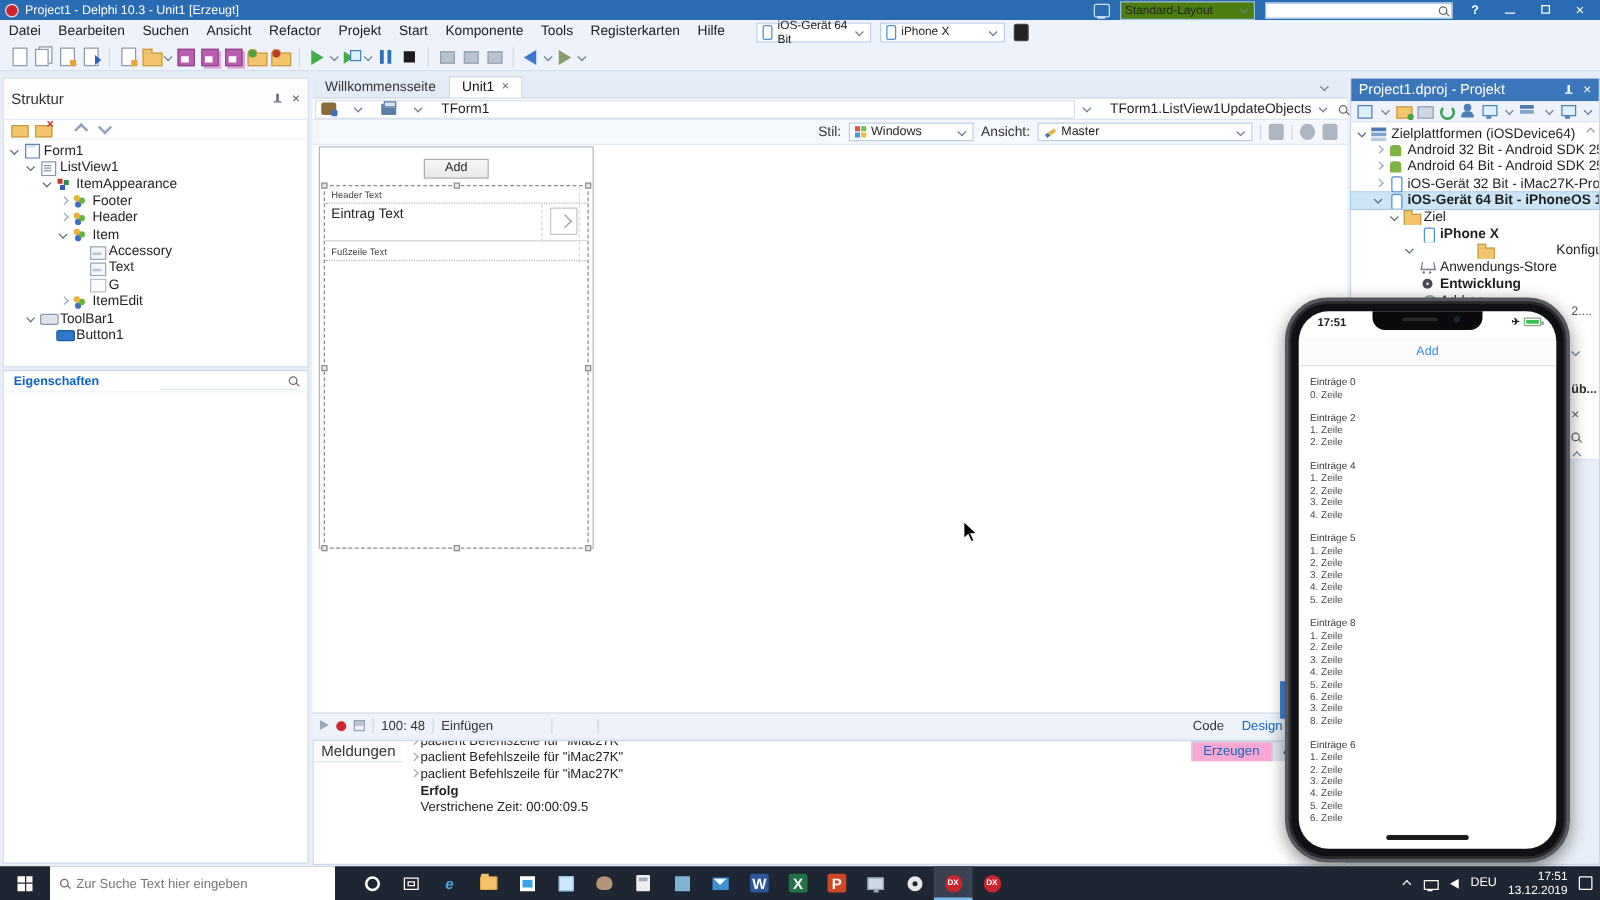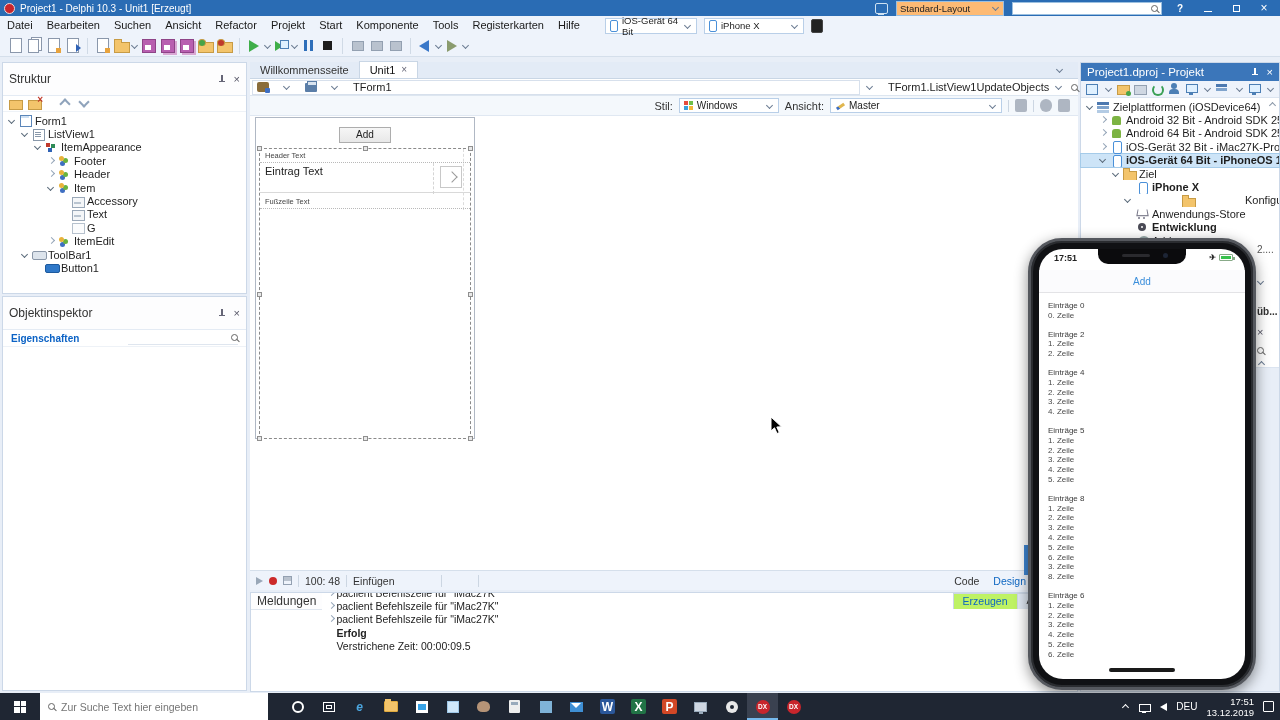--- a/index.html
+++ b/index.html
@@ -4,21 +4,21 @@
 <style>
   *{margin:0;padding:0;box-sizing:border-box;}
   html,body{width:1280px;height:720px;overflow:hidden;}
   body{font-family:"Liberation Sans",sans-serif;font-size:11px;color:#1e1e1e;background:#e8eef7;position:relative;}
   .abs{position:absolute;}
 
   
   .titlebar{left:0;top:0;width:1280px;height:16px;background:#2a6cb4;color:#fff;display:flex;align-items:center;font-size:10px;z-index:30;text-align:center;}
   .app-badge{width:11px;height:11px;border-radius:50%;background:#c8252c;margin:0 5px 0 4px;flex:none;border:1px solid #f0d9d9;}
   .tb-right{margin-left:auto;display:flex;align-items:center;gap:8px;padding-right:6px;}
-  .layout-combo{background:#fdba74;border:1px solid #9cc0e0;color:#222;height:15px;display:flex;align-items:center;font-size:9.5px;padding:0 3px;width:108px;justify-content:space-between;}
+  .layout-combo{background:#4d7c0f;border:1px solid #9cc0e0;color:#222;height:15px;display:flex;align-items:center;font-size:9.5px;padding:0 3px;width:108px;justify-content:space-between;}
   .tb-search{background:#fff;border:1px solid #9cc0e0;height:13px;width:150px;display:flex;align-items:center;justify-content:flex-end;padding:0 3px;}
   .wbtn{color:#fff;width:20px;text-align:center;font-size:10px;}
   .glyph-min{display:inline-block;width:8px;height:1px;background:#fff;}
   .glyph-max{display:inline-block;width:7px;height:7px;border:1px solid #fff;}
   .glyph-close::before{content:"×";font-size:12px;}
   .glyph-help::before{content:"?";font-weight:bold;}
   .desk-icon{width:13px;height:11px;border:1px solid #cfe2f2;border-radius:2px;position:relative;}
   .desk-icon::after{content:"";position:absolute;left:2px;bottom:-2px;width:6px;height:2px;background:#cfe2f2;}
 
   
@@ -145,21 +145,21 @@
   
   .meldungen{left:250px;top:592px;width:828px;height:100px;background:#fff;border:1px solid #ccd8e8;display:flex;flex-direction:row;z-index:5;}
   .meld-head{height:17px;font-size:12px;color:#333;padding:1px 6px;background:#fdfdfe;border-bottom:1px solid #dfe6ef;}
   .meld-list{flex:1;overflow:hidden;padding-left:4px;}
   .msg-row{display:flex;align-items:center;height:13.4px;font-size:10.5px;color:#222;white-space:nowrap;}
   .msg-row .mchev{width:10px;height:10px;position:relative;flex:none;}
   .msg-row .mchev.has::before{content:"";position:absolute;left:3px;top:2px;width:4px;height:4px;border-right:1px solid #95a5b8;border-bottom:1px solid #95a5b8;transform:rotate(-45deg);}
   .msg-row .mtext.bold{font-weight:bold;}
   .meld-tabs{height:16px;background:#dfe7f2;display:flex;align-items:flex-end;border-top:1px solid #ccd6e4;}
   .mtab{height:16px;line-height:15px;padding:0 9px;font-size:10.5px;color:#333;}
-  .mtab.active{background:#bef264;color:#0d66c2;border:1px solid #ccd6e4;border-bottom:none;text-align:right;}
+  .mtab.active{background:#f9a8d4;color:#0d66c2;border:1px solid #ccd6e4;border-bottom:none;text-align:right;}
 
   
   .project-panel{left:1080px;top:62px;width:200px;height:630px;background:#e8eef7;border:1px solid #ccd8e8;z-index:5;}
   .proj-head{height:18px;background:#3b76ba;color:#fff;display:flex;align-items:center;padding:0 6px;font-size:11.5px;gap:44px;}
   .proj-head .pin::before,.proj-head .pin::after{background:#fff;}
   .proj-head .xclose{color:#fff;}
   .proj-toolbar{height:17px;background:#eef3fb;display:flex;align-items:center;gap:4px;padding:0 4px;border-bottom:1px solid #dbe4f0;}
   .pt-ico{width:13px;height:12px;position:relative;flex:none;}
   .pti-win::before{content:"";position:absolute;left:1px;top:1px;width:10px;height:9px;background:#dff0ff;border:1px solid #4c7fb5;}
   .pti-foldg::before{content:"";position:absolute;left:0;top:2px;width:11px;height:8px;background:#f3c46b;border:1px solid #c79b45;}
@@ -406,27 +406,20 @@
       </div>
       <div class="tree-row" style="padding-left: 30px;">
         <span class="chev "></span>
         <span class="ico ico-button"></span>
         <span class="lbl">Button1</span>
       </div>
     </div>
 </div>
 
 <div class="abs panel" style="left:2px;top:296px;width:245px;height:395px;">
-  <div class="panel-head">
-    <span>Objektinspektor</span>
-    <span class="ph-icons">
-      <span class="pin"></span>
-      <span class="xclose"></span>
-    </span>
-  </div>
   <div style="height:17px;display:flex;align-items:center;padding:0 8px;border-bottom:1px solid #eef2f7;">
     <span style="color:#0b62c5;font-weight:bold;font-size:10px;">Eigenschaften</span>
     <span style="margin-left:auto;display:flex;align-items:center;gap:4px;width:110px;border-bottom:1px solid #dfe6ef;height:13px;justify-content:flex-end;">
       <span class="magnifier"></span>
     </span>
   </div>
 </div>
 
 <div class="abs edit-tabs">
   <div class="etab">

